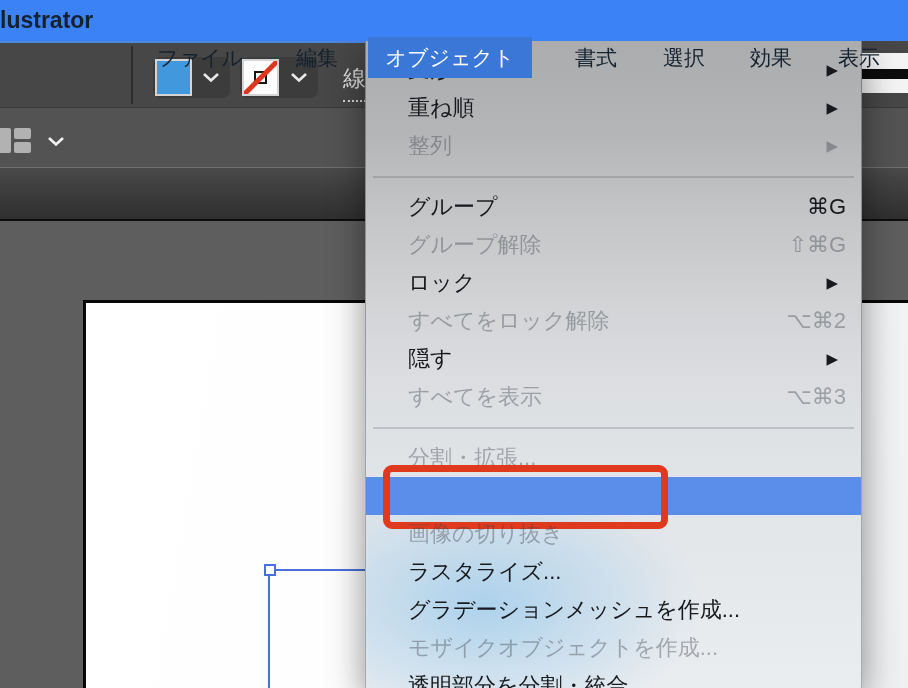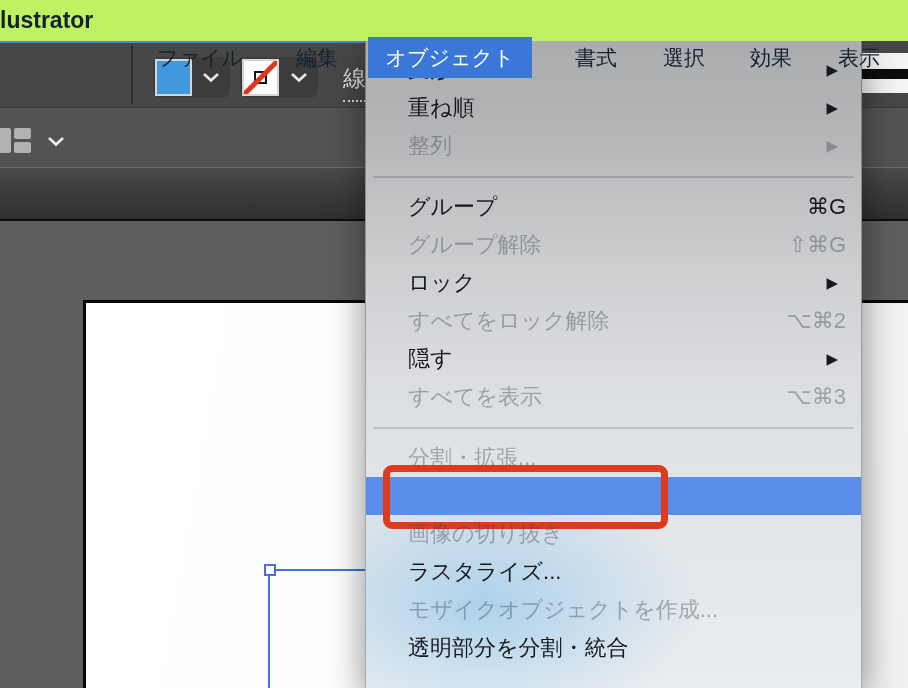--- a/index.html
+++ b/index.html
@@ -4,21 +4,21 @@
 <style>
   html,body{margin:0;padding:0;}
   #screen{
     position:relative; width:908px; height:688px; overflow:hidden;
     font-family:"Liberation Sans","DejaVu Sans",sans-serif;
     background:#5e5e5e;
   }
   
   #menubar{
     position:absolute; left:0; top:0; width:908px; height:41px;
-    background:#bef264; z-index:30; font-size:21px; color:#14212e;text-decoration:underline;
+    background:#3b82f6; z-index:30; font-size:21px; color:#14212e;text-decoration:underline;
   }
   .mb-app{position:absolute; left:0; top:0; line-height:41px; font-weight:bold; font-size:23px;}
   .mb-item{position:absolute; top:0; height:41px; line-height:41px; cursor:default;margin-top:37px;}
   .mb-item.active{background:#3b77d7; color:#ffffff; text-align:center;}
   
   .accent-line{position:absolute; left:0; top:41px; width:365px; height:2px; background:#4d86dd; z-index:2;}
   #ctrlbar1{position:absolute; left:0; top:41px; width:908px; height:66px; background:#474747; z-index:1;}
   .vsep{position:absolute; left:131px; top:5px; width:2px; height:58px; background:#2c2c2c;}
   .swatch-group{position:absolute; top:16px; height:41px; background:#3c3c3c; border-radius:8px; display:flex; align-items:center;}
   #fill-group{left:153px; width:77px;}
@@ -172,20 +172,23 @@
       </div>
       <div class="menu-row hl">
         <div class="annotation"></div>
       </div>
       <div class="menu-row disabled">
         <span>画像の切り抜き</span>
       </div>
       <div class="menu-row">
         <span>ラスタライズ...</span>
       </div>
+      <div class="menu-row">
+        <span>グラデーションメッシュを作成...</span>
+      </div>
       <div class="menu-row disabled">
         <span>モザイクオブジェクトを作成...</span>
       </div>
       <div class="menu-row">
         <span>透明部分を分割・統合</span>
       </div>
     </div>
 
 </div>
 

